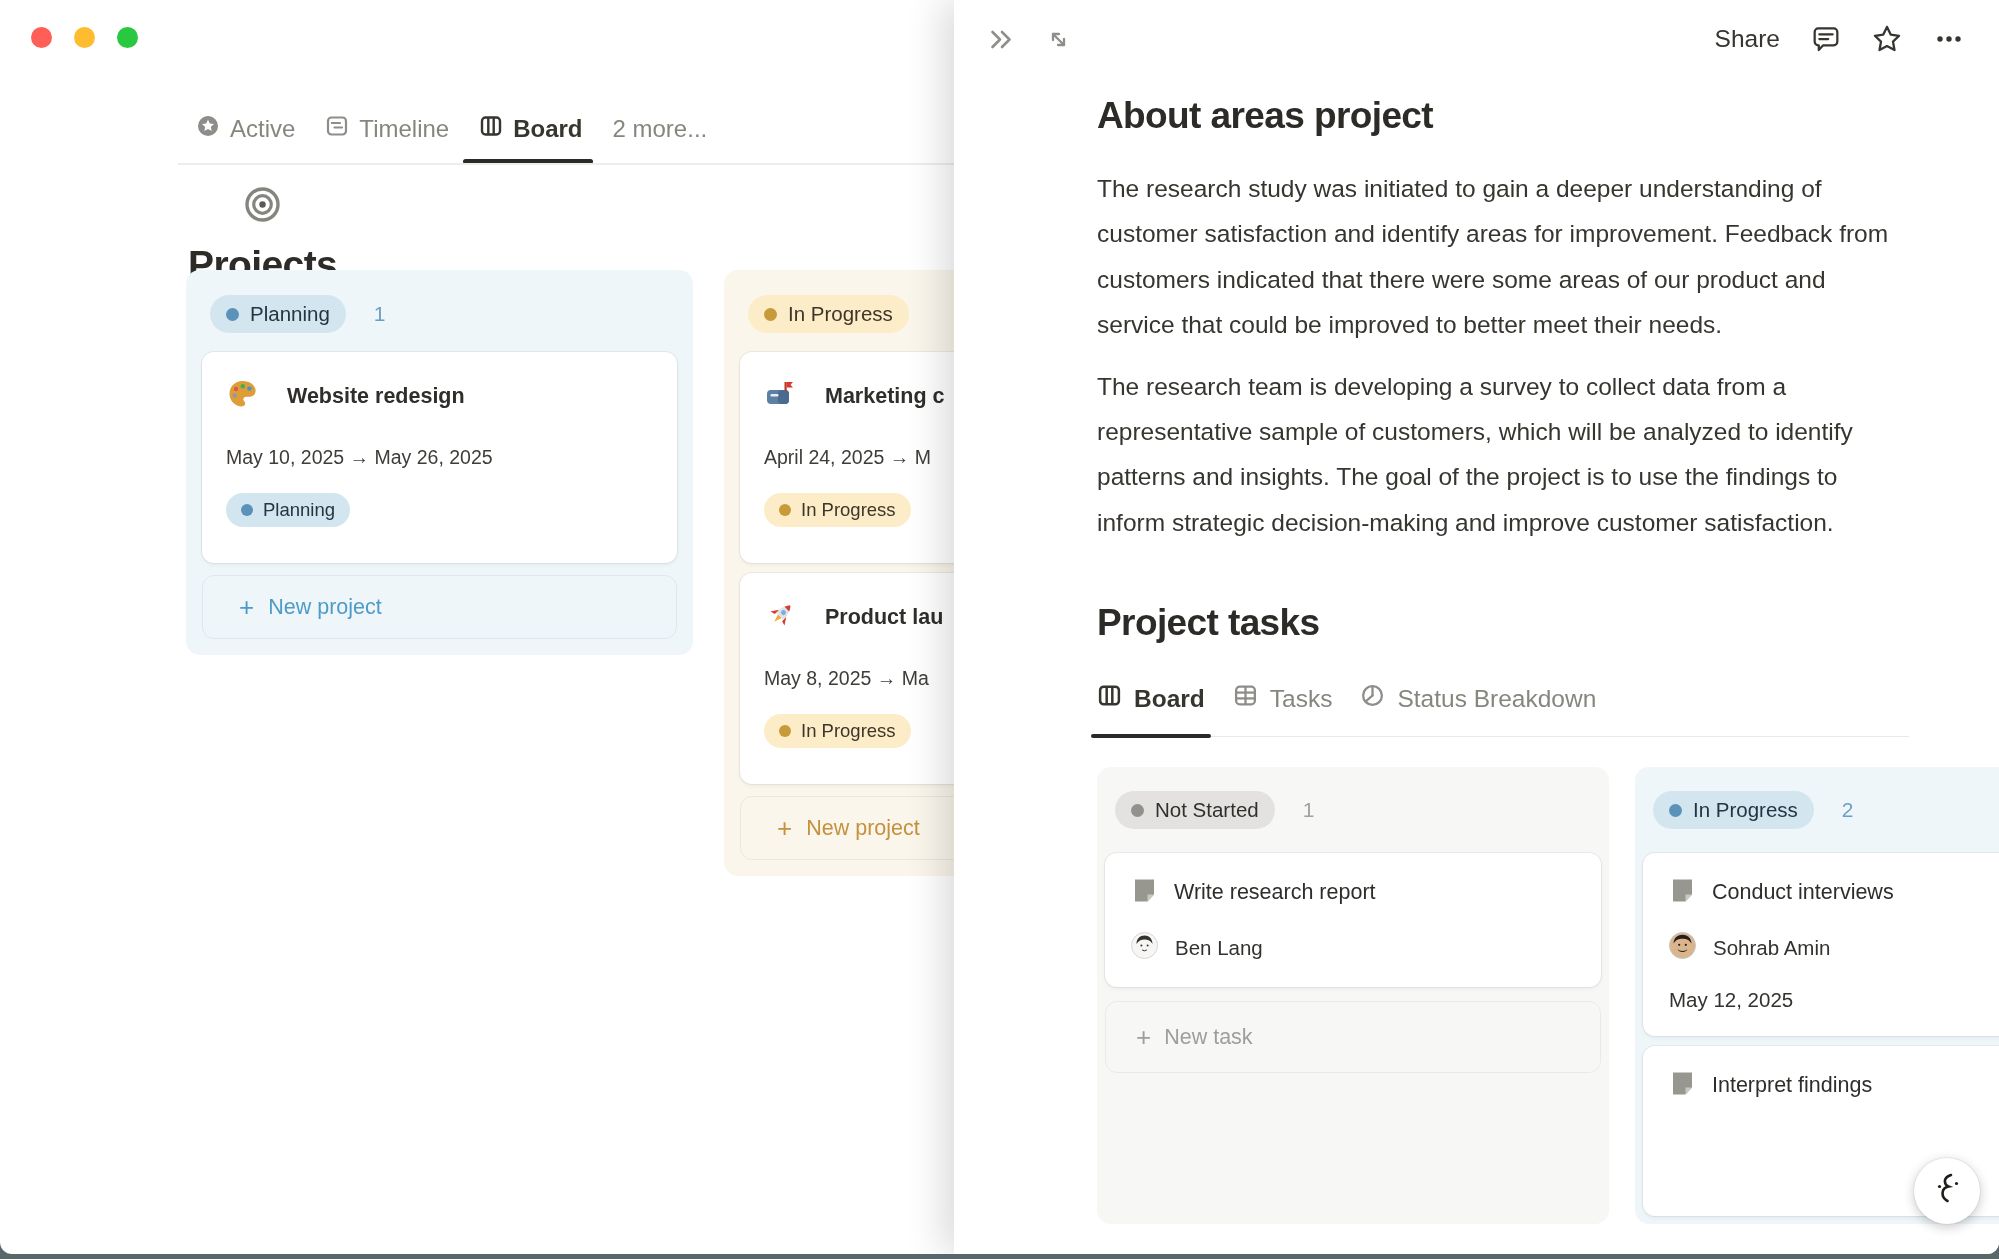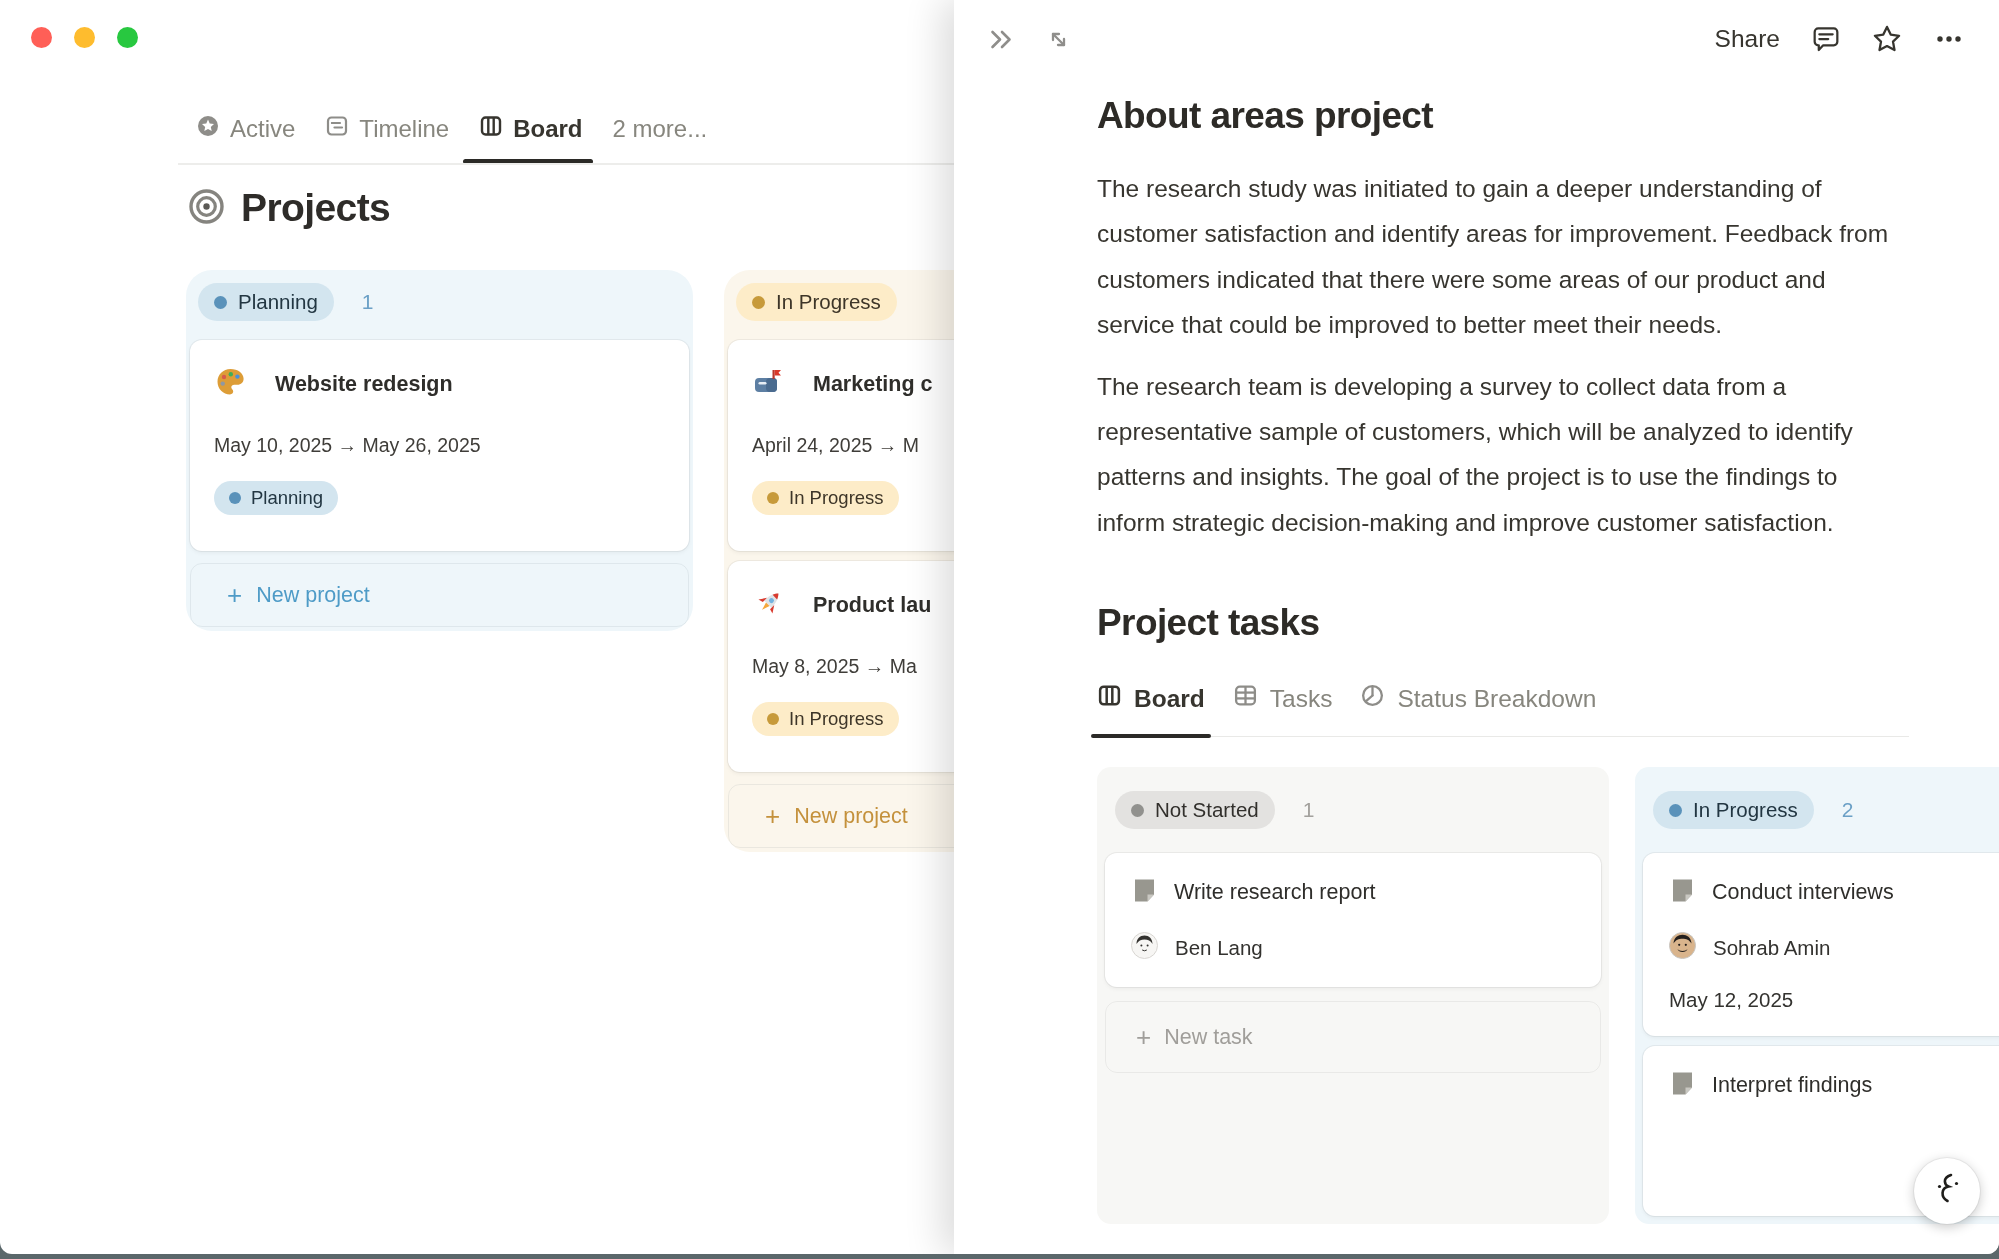--- a/index.html
+++ b/index.html
@@ -19,25 +19,25 @@
   .view-tabs { position:absolute; left:196px; top:112px; display:flex; gap:30px; }
   .vtab { position:relative; display:flex; align-items:center; gap:10px; height:34px;
           font-size:24px; color:#87867e; cursor:default; }
   .vtab svg { flex:0 0 auto; }
   .vtab.active { color:#37352f; font-weight:600; }
   .vtab.active::after { content:""; position:absolute; left:-16px; right:-10px; top:47px;
           height:4.5px; background:#2b2a27; border-radius:3px; }
   .tabs-divider { position:absolute; left:178px; top:163px; width:778px; height:2px; background:#ededeb; }
 
   
-  .page-title { position:absolute; left:188px; top:186px; display:flex; align-items:center; gap:16px; }
+  .page-title { position:absolute; left:188px; top:186px; display:flex; align-items:center; gap:16px;flex-direction:column; }
   .page-title .ttl { font-size:39px; font-weight:700; letter-spacing:-0.6px; color:#2e2c29; }
 
   
-  .kcol { position:absolute; border-radius:26px; padding:4px; }
+  .kcol { position:absolute; border-radius:14px; padding:16px; }
   .kcol-planning { left:186px; top:270px; width:507px; background:#eef6fa; }
   .kcol-progress { left:724px; top:270px; width:507px; background:#fbf6ec; }
   .kcol-header { display:flex; align-items:center; padding:9px 8px; }
   .pill { display:inline-flex; align-items:center; gap:11px; border-radius:999px;
           padding:7px 16px; font-size:20.5px; font-weight:500; color:#2b2e31; }
   .pill .dot { width:13px; height:13px; border-radius:50%; }
   .pill-blue { background:#d3e5ef; color:#223642; } .pill-blue .dot { background:#5a92ba; }
   .pill-orange { background:#fdecc8; color:#3d3528; } .pill-orange .dot { background:#c79a3a; }
   .pill-gray { background:#e3e2e0; color:#32302c; } .pill-gray .dot { background:#91918e; }
   .col-count { margin-left:28px; font-size:21px; }

